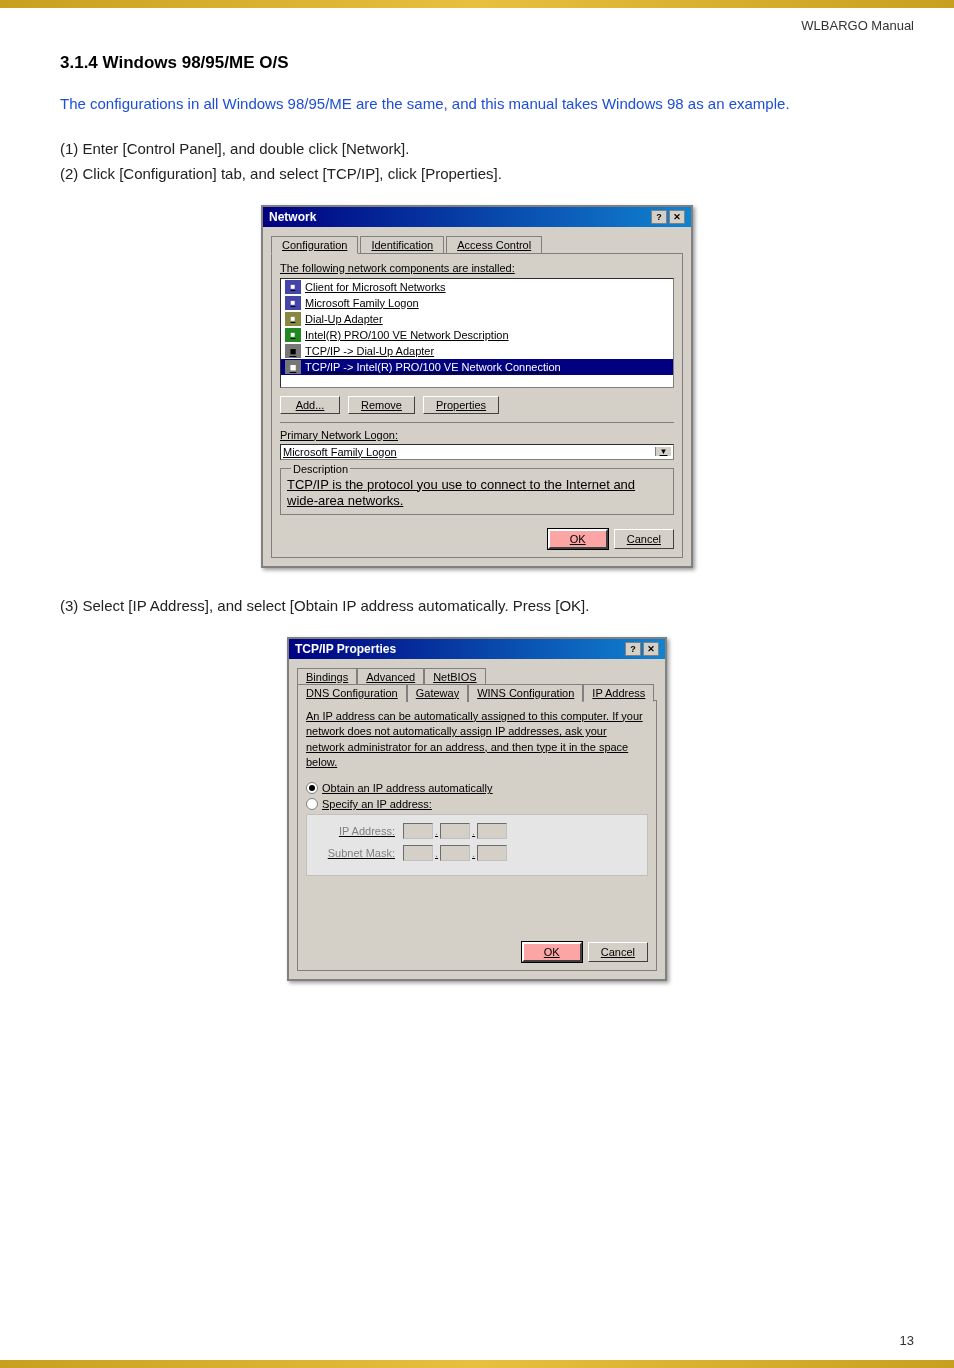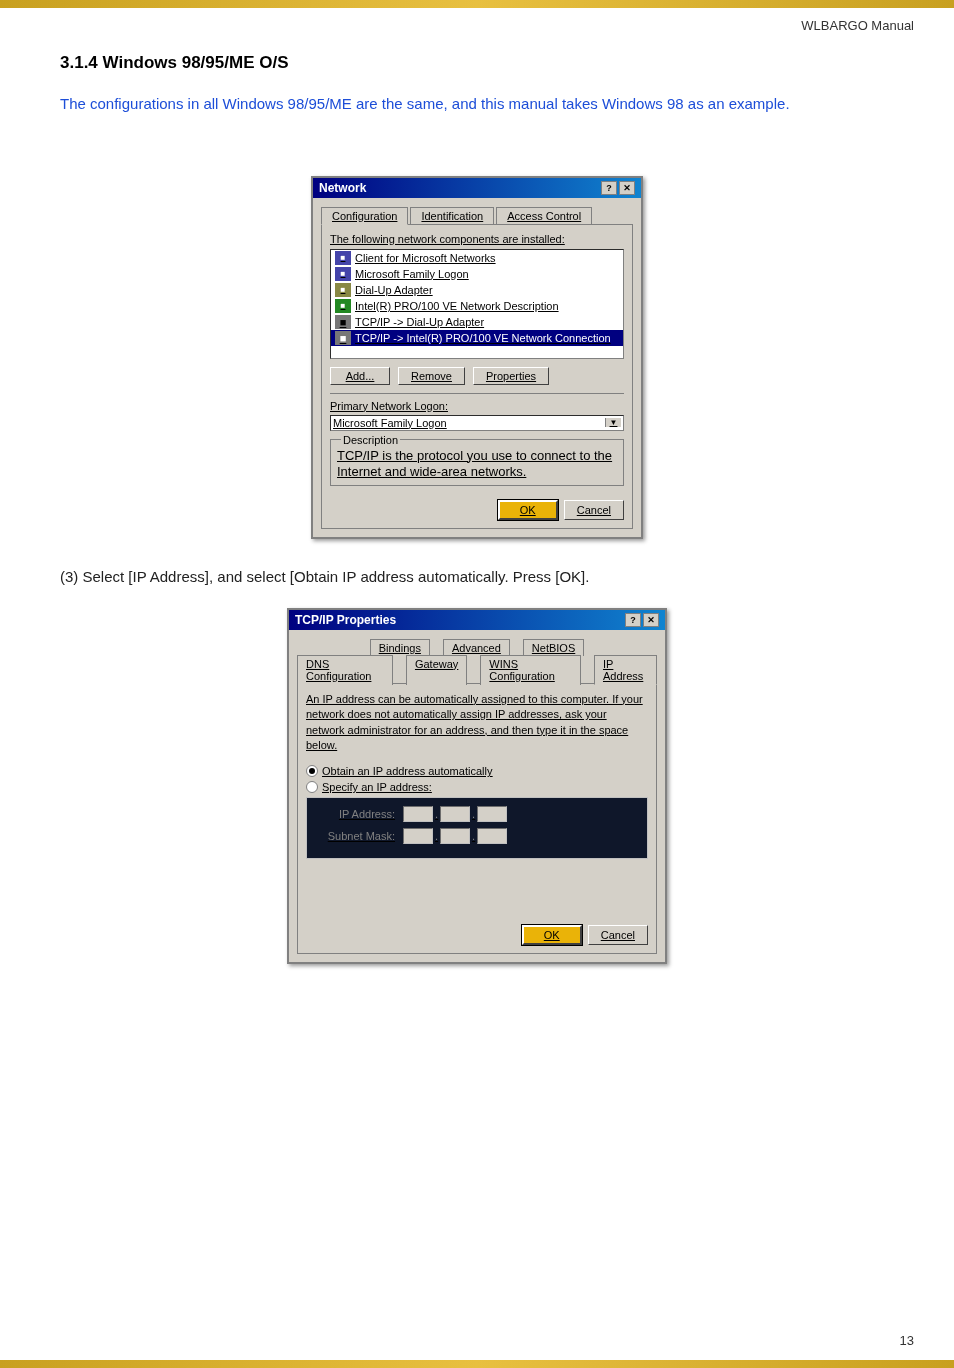--- a/index.html
+++ b/index.html
@@ -225,21 +225,21 @@
       border-right: 1px solid #404040;
       border-bottom: 1px solid #404040;
       font-size: 11px;
       cursor: pointer;
       min-width: 60px;
       text-align: center;
     }
 
     .win-btn-ok {
       padding: 2px 20px;
-      background: #eab308;
+      background: #fca5a5;
       border-top: 2px solid #ffffff;
       border-left: 2px solid #ffffff;
       border-right: 2px solid #404040;
       border-bottom: 2px solid #404040;
       font-size: 11px;
       cursor: pointer;
       min-width: 60px;
       text-align: center;
       outline: 1px solid #000;
     }
@@ -322,23 +322,22 @@
       padding-top: 6px;
     }
 
     
     .tcp-dialog {
       width: 380px;
     }
 
     .tcp-tabs-row {
       display: flex;
-      gap: 13px;
+      gap: 0;
       margin-bottom: -1px;
-      justify-content: center;
     }
 
     .tcp-tab {
       padding: 2px 8px;
       background: #d4d0c8;
       border: 1px solid #808080;
       border-bottom: none;
       font-size: 11px;
       cursor: pointer;
       position: relative;
@@ -385,21 +384,21 @@
       width: 6px;
       height: 6px;
       border-radius: 50%;
       background: #000;
     }
 
     .ip-fields-group {
       border: 1px solid #c0c0c0;
       padding: 8px;
       margin-top: 4px;
-      background: #0f172a;
+      background: #e5e5e5;
     }
 
     .ip-field-row {
       display: flex;
       align-items: center;
       gap: 8px;
       margin-bottom: 6px;
       font-size: 11px;
       color: #808080;
     }
@@ -432,22 +431,21 @@
 
     .page-number {
       position: absolute;
       bottom: 20px;
       right: 40px;
       font-size: 13px;
       color: #333;
     }
 
     .network-dialog {
-      width: 332px;
-      margin-top: 40px;
+      width: 432px;
     }
 
     .underline {
       text-decoration: underline;
     }
   </style>
 </head>
 <body>
 
 <div class="top-bar"></div>
@@ -455,20 +453,24 @@
 <div class="header-right">
   <span>WLBARGO Manual</span>
 </div>
 
 <div class="content">
 
   <div class="section-title">3.1.4 Windows 98/95/ME O/S</div>
 
   <div class="body-text">The configurations in all Windows 98/95/ME are the same, and this manual takes Windows 98 as an example.</div>
 
+  <div class="instruction-text">
+    <div>(1) Enter [Control Panel], and double click [Network].</div>
+    <div>(2) Click [Configuration] tab, and select [TCP/IP], click [Properties].</div>
+  </div>
 
   <div class="dialog-container">
     <div class="win-dialog network-dialog">
 
       <div class="win-titlebar">
         <span>Network</span>
         <div class="win-titlebar-controls">
           <div class="win-ctrl-btn">?</div>
           <div class="win-ctrl-btn">✕</div>
         </div>

